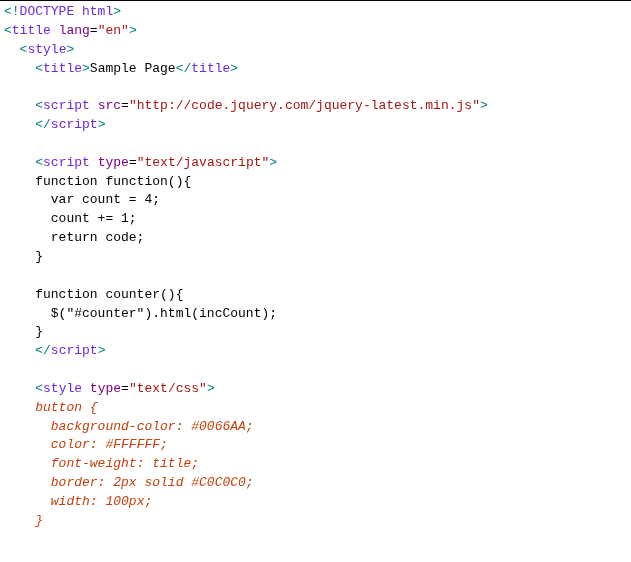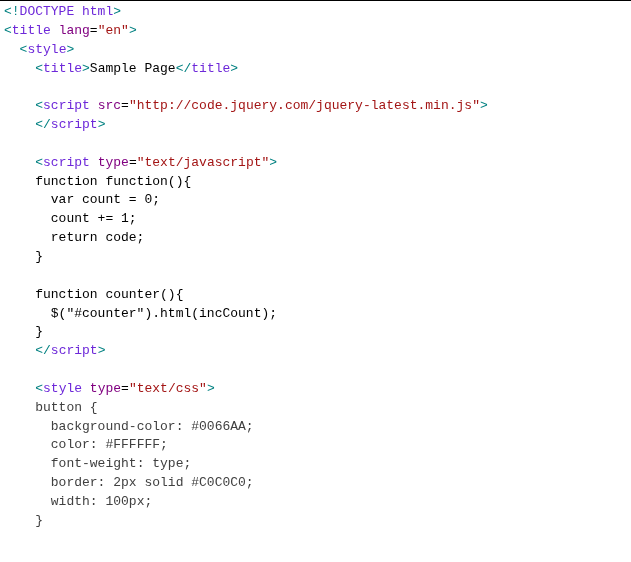--- a/index.html
+++ b/index.html
@@ -19,48 +19,48 @@
   }
   pre.code {
     margin: 0;
     padding: 0 4px 0 4px;
     white-space: pre;
     font-family: inherit;
   }
   .t-tag { color: #6d28d9; }      
   .t-attr { color: #800080; }     
   .t-str { color: #A31515; }      
-  .t-css { color: #404040; }      
+  .t-css { color: #c2410c; font-style: italic; }      
   .t-punc { color: #008080; }     
 </style>
 </head>
 <body>
 
 <div class="wrap">
   <pre class="code" id="code-block"><span><span class="t-punc">&lt;!</span><span class="t-tag">DOCTYPE html</span><span class="t-punc">&gt;</span></span>
 <span><span class="t-punc">&lt;</span><span class="t-tag">title</span><span> </span><span class="t-attr">lang</span><span>=</span><span class="t-str">"en"</span><span class="t-punc">&gt;</span></span>
 <span><span>  </span><span class="t-punc">&lt;</span><span class="t-tag">style</span><span class="t-punc">&gt;</span></span>
 <span><span>    </span><span class="t-punc">&lt;</span><span class="t-tag">title</span><span class="t-punc">&gt;</span><span>Sample Page</span><span class="t-punc">&lt;/</span><span class="t-tag">title</span><span class="t-punc">&gt;</span></span>
 <span>&nbsp;</span>
 <span><span>    </span><span class="t-punc">&lt;</span><span class="t-tag">script</span><span> </span><span class="t-attr">src</span><span>=</span><span class="t-str">"http://code.jquery.com/jquery-latest.min.js"</span><span class="t-punc">&gt;</span></span>
 <span><span>    </span><span class="t-punc">&lt;/</span><span class="t-tag">script</span><span class="t-punc">&gt;</span></span>
 <span>&nbsp;</span>
 <span><span>    </span><span class="t-punc">&lt;</span><span class="t-tag">script</span><span> </span><span class="t-attr">type</span><span>=</span><span class="t-str">"text/javascript"</span><span class="t-punc">&gt;</span></span>
 <span><span>    function function(){</span></span>
-<span><span>      var count = 0;</span></span>
+<span><span>      var count = 4;</span></span>
 <span><span>      count += 1;</span></span>
 <span><span>      return code;</span></span>
 <span><span>    }</span></span>
 <span>&nbsp;</span>
 <span><span>    function counter(){</span></span>
 <span><span>      $("#counter").html(incCount);</span></span>
 <span><span>    }</span></span>
 <span><span>    </span><span class="t-punc">&lt;/</span><span class="t-tag">script</span><span class="t-punc">&gt;</span></span>
 <span>&nbsp;</span>
 <span><span>    </span><span class="t-punc">&lt;</span><span class="t-tag">style</span><span> </span><span class="t-attr">type</span><span>=</span><span class="t-str">"text/css"</span><span class="t-punc">&gt;</span></span>
 <span><span>    </span><span class="t-css">button {</span></span>
 <span><span>      </span><span class="t-css">background-color: #0066AA;</span></span>
 <span><span>      </span><span class="t-css">color: #FFFFFF;</span></span>
-<span><span>      </span><span class="t-css">font-weight: type;</span></span>
+<span><span>      </span><span class="t-css">font-weight: title;</span></span>
 <span><span>      </span><span class="t-css">border: 2px solid #C0C0C0;</span></span>
 <span><span>      </span><span class="t-css">width: 100px;</span></span>
 <span><span>    </span><span class="t-css">}</span></span></pre>
 </div>
 
 </body></html>

